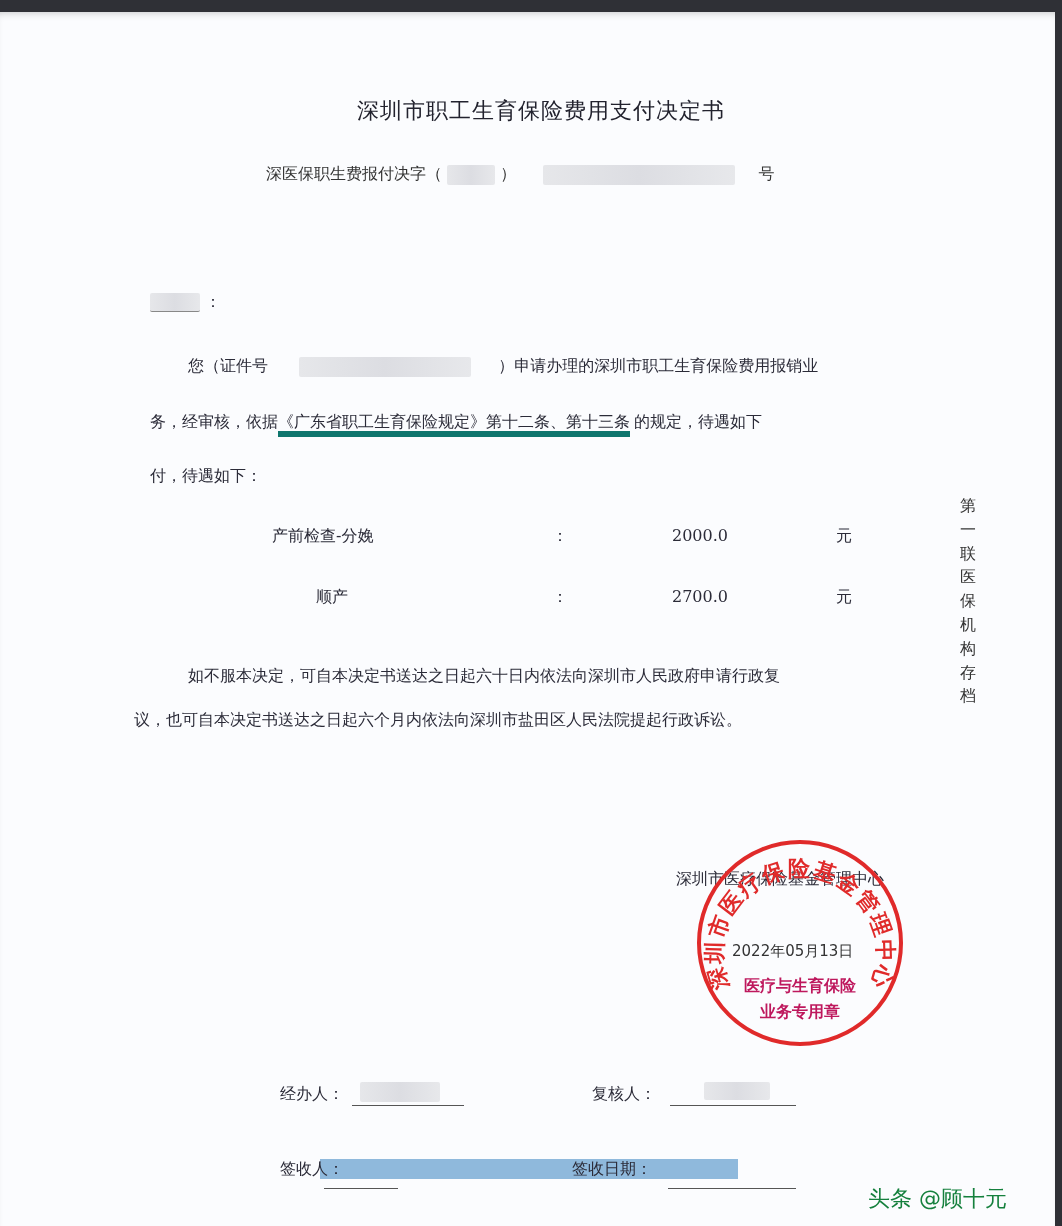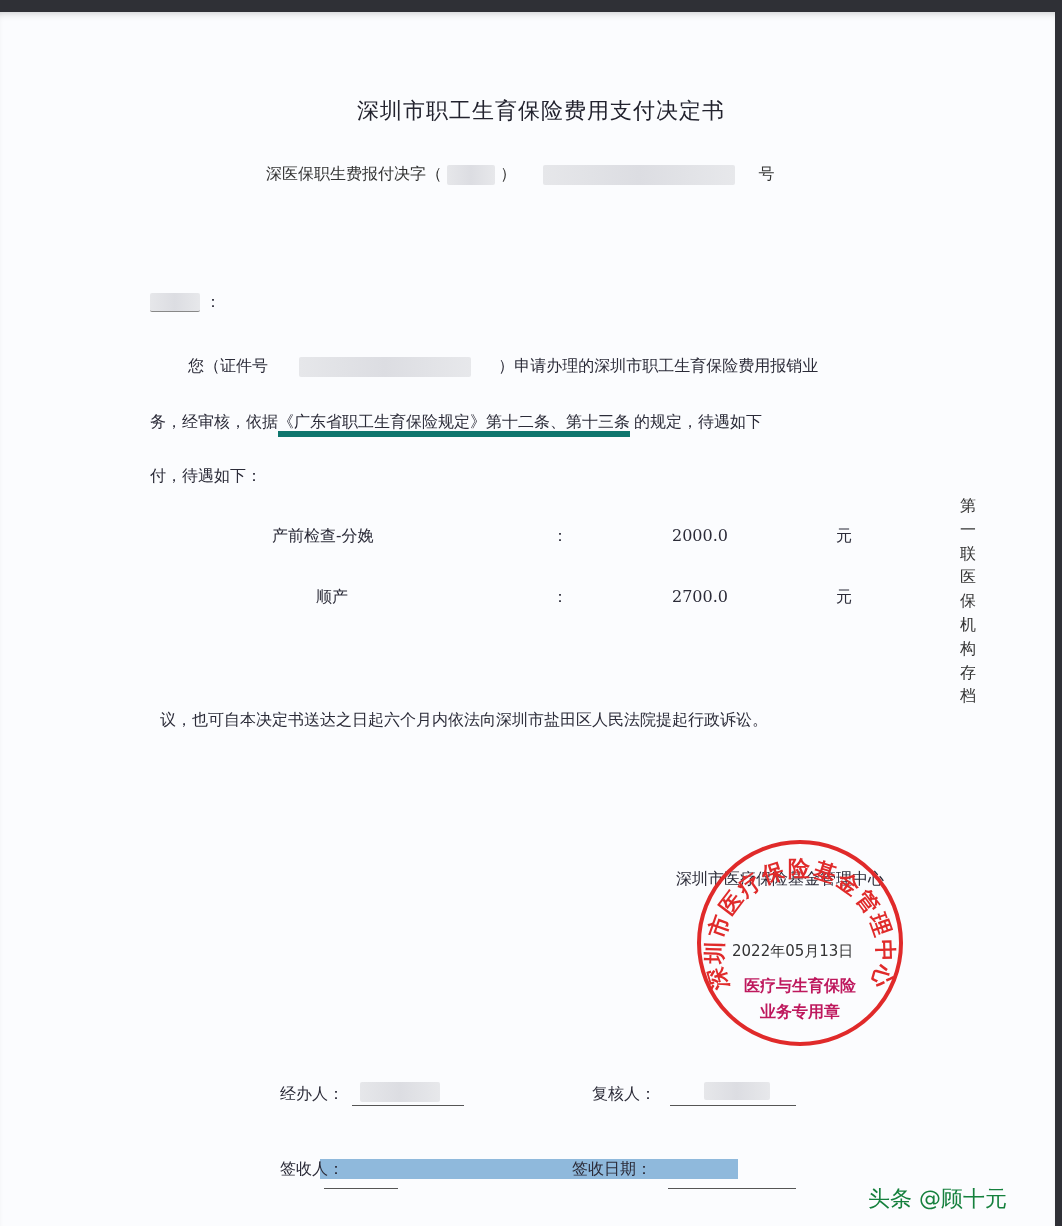--- a/index.html
+++ b/index.html
@@ -69,21 +69,22 @@
     <span style="position:absolute;left:400px;">2000.0</span>
     <span style="position:absolute;left:564px;">元</span>
   </div>
   <div class="abs t16" style="left:272px;top:575px;width:600px;">
     <span style="position:absolute;left:44px;">顺产</span>
     <span style="position:absolute;left:280px;">：</span>
     <span style="position:absolute;left:400px;">2700.0</span>
     <span style="position:absolute;left:564px;">元</span>
   </div>
 
-  <div class="abs t16" style="left:160px;top:698px;">议，也可自本决定书送达之日起六个月内依法向深圳市盐田区人民法院提起行政诉讼。</div>
+  <div class="abs t16" style="left:188px;top:654px;">如不服本决定，可自本决定书送达之日起六十日内依法向深圳市人民政府申请行政复</div>
+  <div class="abs t16" style="left:134px;top:698px;">议，也可自本决定书送达之日起六个月内依法向深圳市盐田区人民法院提起行政诉讼。</div>
 
   <div class="abs side">第一联医保机构存档</div>
 
   <div class="abs t16" style="left:676px;top:857px;">深圳市医疗保险基金管理中心</div>
   <div class="abs" style="left:732px;top:930px;font-family:'DejaVu Sans',sans-serif;font-size:15px;color:#333;">2022年05月13日</div>
 
   <div class="stamp">
     <svg class="stamp-ring" viewBox="0 0 198 198">
       <defs>
         <path id="ringPath" d="M 32 150 A 78 78 0 1 1 166 150"></path>

